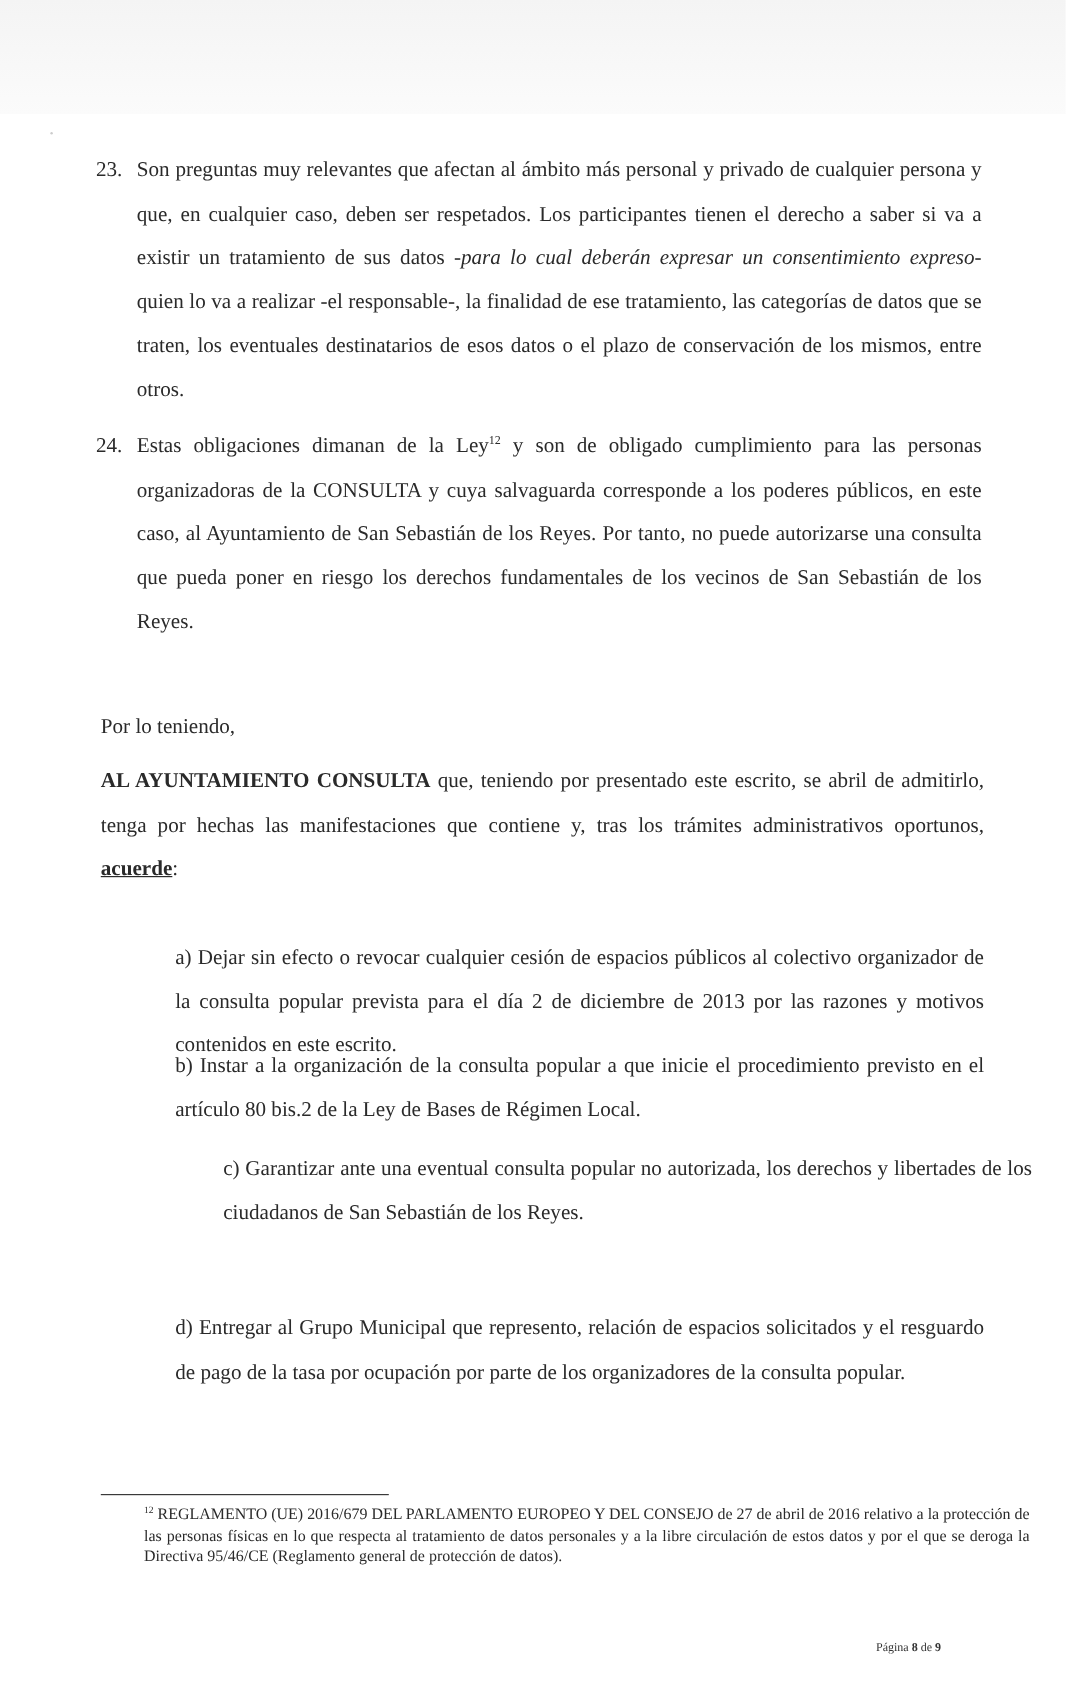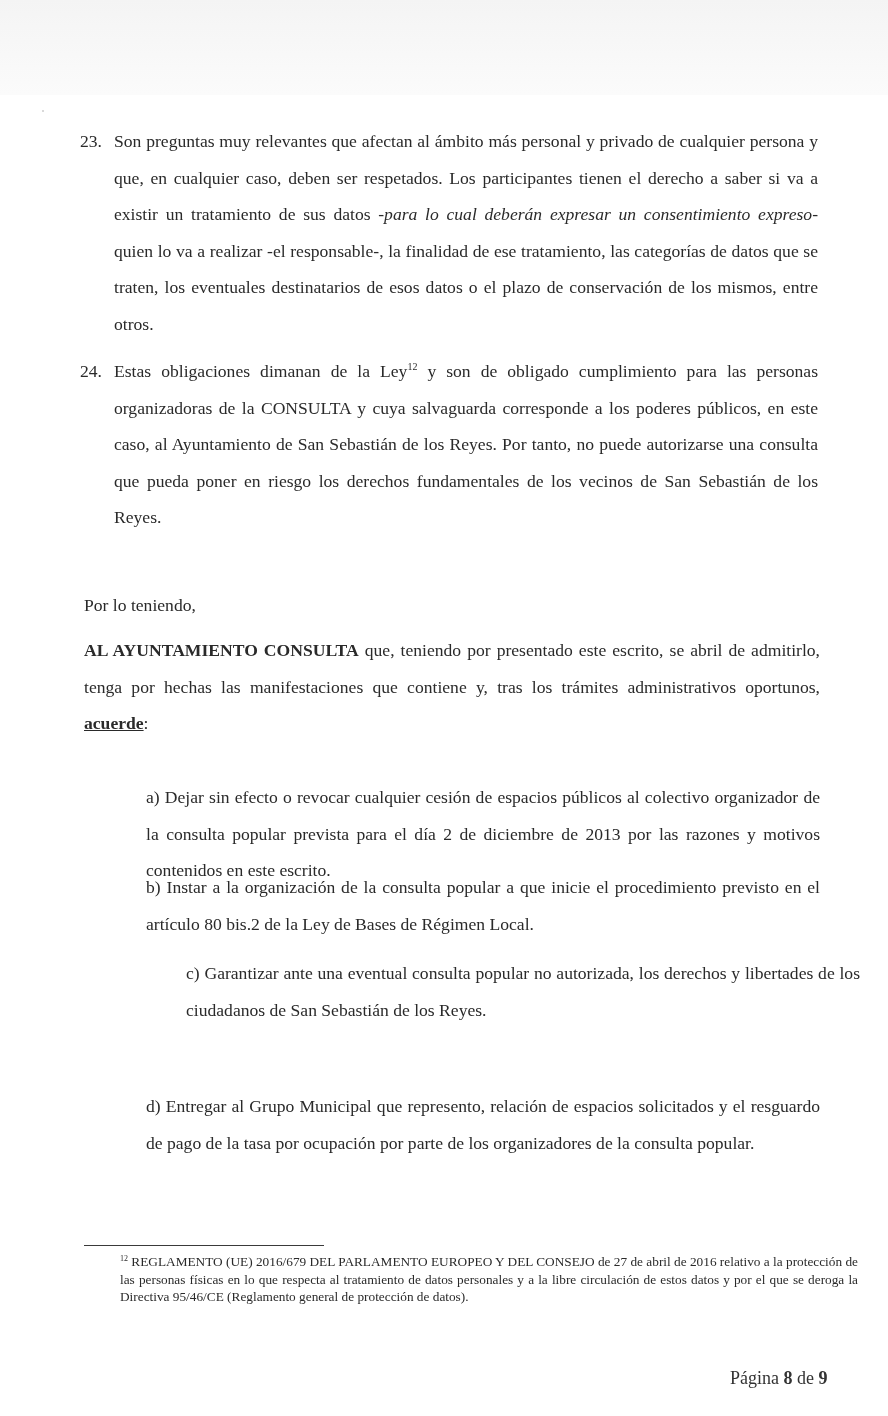--- a/index.html
+++ b/index.html
@@ -32,21 +32,21 @@
     position: absolute; left: 84px; top: 1245px; width: 240px; height: 1px;
     background: #3a3a3a;
   }
   .footnote {
     position: absolute; left: 88px; top: 1253px; width: 738px;
     font-size: 13.3px; line-height: 17.6px; text-align: justify; margin-left: 32px;
   }
   .footnote sup { font-size: 8px; vertical-align: 5px; }
   .page-num {
     position: absolute; left: 730px; top: 1368px;
-    font-size: 18px; color: #333;
+    font-size: 10px; color: #333;
   }
   .page-num b { font-weight: bold; }
   b.strong { font-weight: bold; }
   .u { font-weight: bold; text-decoration: underline; }
   i { }
   .speck { position: absolute; width: 2px; height: 2px; background: #ccc; border-radius: 1px; }
 </style>
 </head>
 <body>
 

